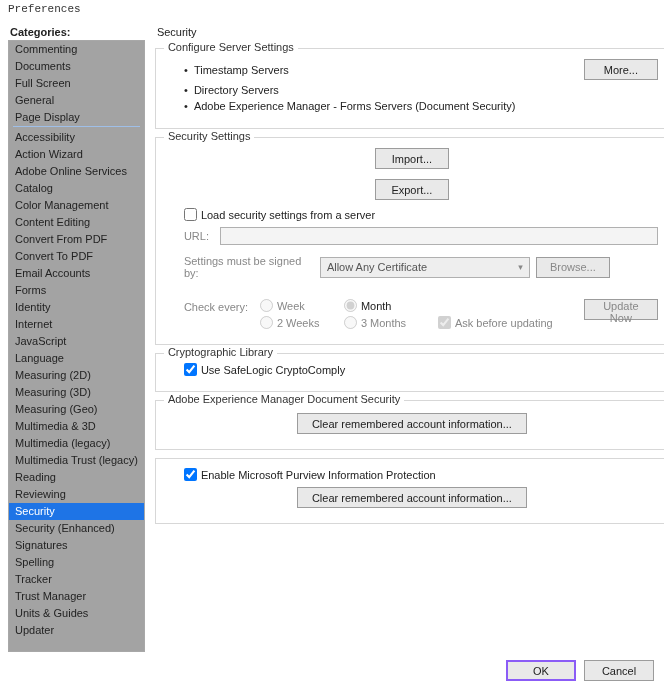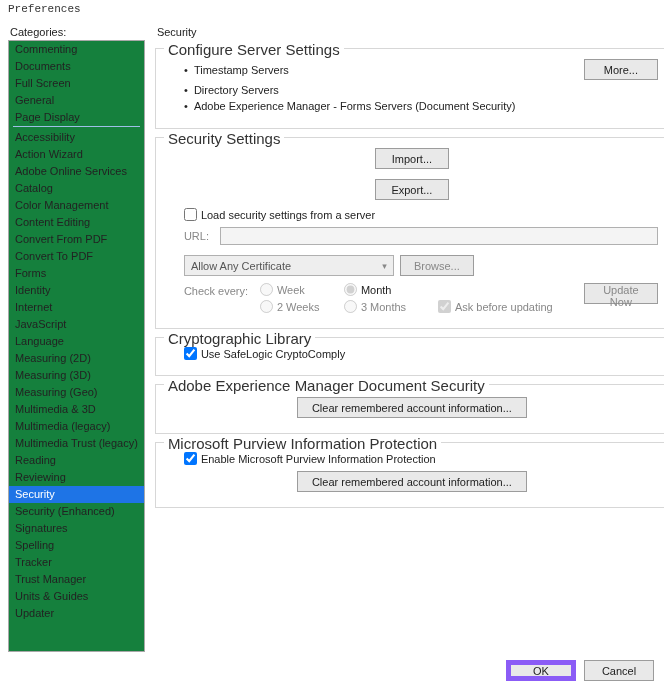--- a/index.html
+++ b/index.html
@@ -10,47 +10,47 @@
     background: #fff;
     color: #222;
     width: 664px;
     height: 691px;
     overflow: hidden;
   }
   .window { width: 664px; height: 691px; display:flex; flex-direction:column; }
   .titlebar { padding: 3px 8px; font-size:11px; color:#333;font-family:Liberation Mono, monospace; }
   .content { flex:1; display:flex; padding: 4px 8px 0 8px; gap:8px; }
   .leftcol { width:150px; display:flex; flex-direction:column; }
-  .catlabel { margin:4px 0 2px 2px; }
+  .catlabel { margin:4px 0 2px 2px;font-weight:bold; }
   .catlist {
-    border:1px solid #a8a8a8; flex:1; overflow:hidden; background:#15803d;
+    border:1px solid #a8a8a8; flex:1; overflow:hidden; background:#a3a3a3;
   }
   .catsep { height:1px; background:#9fbfe8; margin:0 4px 2px 4px; }
   .catitem {
     padding:1px 6px; line-height:15px; font-size:11px; color:#222;
     white-space:nowrap; overflow:hidden; text-overflow:ellipsis;
   }
   .catitem.selected { background:#1e74e6; color:#fff; }
   .main { flex:1; display:flex; flex-direction:column; padding-top:4px;}
   .fieldset {
     border:1px solid #d7d7d7; margin:0 2px 8px 2px; padding:6px 10px 12px 10px;
     position:relative;
   }
   .legendlike {
-    position:absolute; top:-8px; left:8px; background:#fff; padding:0 4px; font-size:15px; color:#333;
+    position:absolute; top:-8px; left:8px; background:#fff; padding:0 4px; font-size:11px; color:#333;
   }
   .panel-title { margin:0 0 10px 4px; font-size:11px; }
   .bullet-row { display:flex; align-items:center; margin:4px 0 4px 18px; }
   .bullet { width:10px; display:inline-block; }
   .btn {
     min-width:74px; height:21px; border:1px solid #9c9c9c; background:#e9e9e9;
     font-size:11px; padding:0 10px; cursor:default; color:#222;text-align:center;
   }
   .btn:disabled, .btn.disabled { color:#888; }
-  .primary { border:5px solid #8b5cf6; }
+  .primary { border:2px solid #8b5cf6; }
   .row { display:flex; align-items:center; gap:6px; margin:3px 0; }
   .row.indent { margin-left:18px; }
   .lbl-dim { color:#888; }
   .textin {
     height:18px; border:1px solid #b0b0b0; background:#f4f4f4; flex:1; padding:0 4px;
   }
   .selectlike {
     height:21px; border:1px solid #b0b0b0; background:#eee; width:210px;
     display:flex; align-items:center; padding:0 6px; justify-content:space-between; color:#555;
   }
@@ -86,20 +86,21 @@
           <div class="catitem">Page Display</div>
           <div class="catsep"></div>
           <div class="catitem">Accessibility</div>
           <div class="catitem">Action Wizard</div>
           <div class="catitem">Adobe Online Services</div>
           <div class="catitem">Catalog</div>
           <div class="catitem">Color Management</div>
           <div class="catitem">Content Editing</div>
           <div class="catitem">Convert From PDF</div>
           <div class="catitem">Convert To PDF</div>
+          <div class="catitem">Email Accounts</div>
           <div class="catitem">Forms</div>
           <div class="catitem">Identity</div>
           <div class="catitem">Internet</div>
           <div class="catitem">JavaScript</div>
           <div class="catitem">Language</div>
           <div class="catitem">Measuring (2D)</div>
           <div class="catitem">Measuring (3D)</div>
           <div class="catitem">Measuring (Geo)</div>
           <div class="catitem">Multimedia &amp; 3D</div>
           <div class="catitem">Multimedia (legacy)</div>
@@ -147,27 +148,28 @@
         </div>
         <div class="row indent check" style="margin-top:8px;">
           <input type="checkbox" id="cb-load" style="">
           <span>Load security settings from a server</span>
         </div>
         <div class="row indent" style="margin-top:6px;">
           <span class="lbl-dim" style="width:30px">URL:</span>
           <input type="text" class="textin" disabled="" value="" style="">
         </div>
         <div class="row indent" style="margin-top:10px;">
+          <span class="lbl-dim" style="width:130px">Settings must be signed by:</span>
           <div class="selectlike">
             <span>Allow Any Certificate</span>
             <span class="chev">▾</span>
           </div>
           <button class="btn disabled" disabled="">Browse...</button>
         </div>
-        <div class="row indent" style="align-items:flex-start; margin-top:7px;">
+        <div class="row indent" style="align-items:flex-start; margin-top:20px;">
           <span class="lbl-dim" style="width:70px; padding-top:2px;">Check every:</span>
           <div class="radiogrid">
             <label class="radio lbl-dim">
                 <input type="radio" name="ce" disabled="" style="">
                 <span>Week</span>
               </label>
             <label class="radio">
                 <input type="radio" name="ce" id="r-month" disabled="" checked="" style="">
                 <span>Month</span>
               </label>
@@ -200,21 +202,20 @@
       </div>
 
       <div class="fieldset">
         <div class="legendlike">Adobe Experience Manager Document Security</div>
         <div class="row" style="justify-content:center; margin-top:6px;">
           <button class="btn" style="min-width:230px">Clear remembered account information...</button>
         </div>
       </div>
 
       <div class="fieldset">
-        <div class="legendlike">Microsoft Purview Information Protection</div>
         <label class="row indent check">
           <input type="checkbox" id="cb-purview" checked="" style="">
           <span>Enable Microsoft Purview Information Protection</span>
         </label>
         <div class="row" style="justify-content:center; margin-top:6px;">
           <button class="btn" style="min-width:230px">Clear remembered account information...</button>
         </div>
       </div>
 
     </div>

